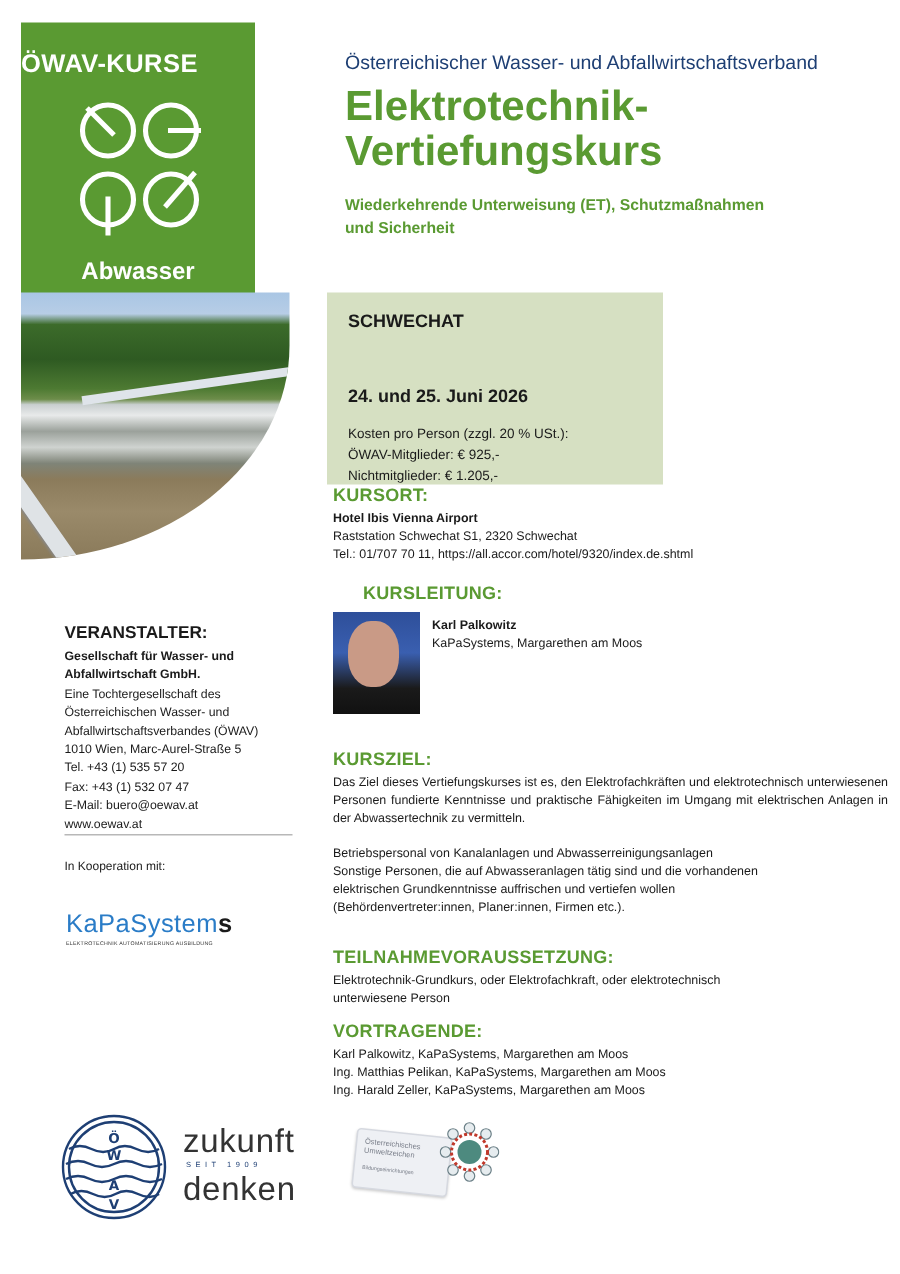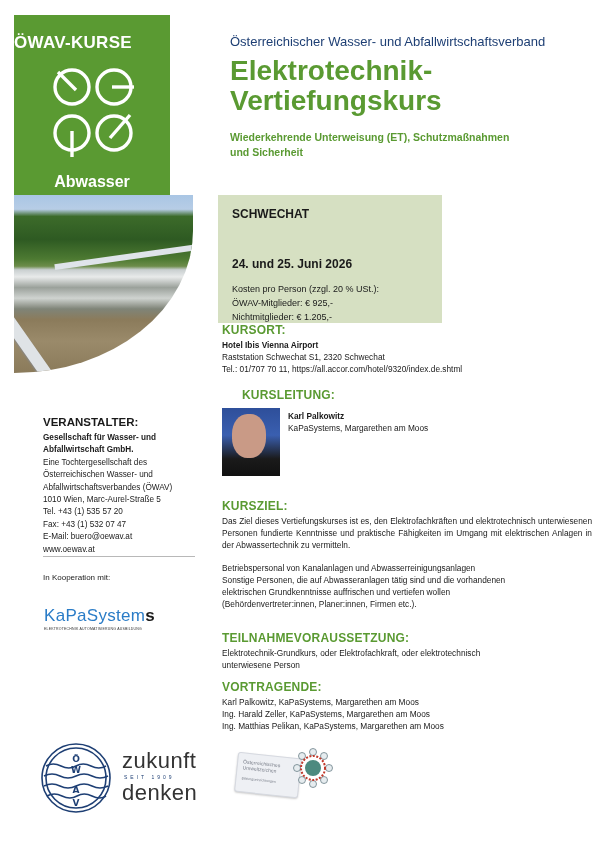--- a/index.html
+++ b/index.html
@@ -120,22 +120,22 @@
 </div>
 
 <div class="section" style="top:631px; width:285px;">
   <h3>TEILNAHMEVORAUSSETZUNG:</h3>
   <p>Elektrotechnik-Grundkurs, oder Elektrofachkraft, oder elektrotechnisch unterwiesene Person</p>
 </div>
 
 <div class="section" style="top:680px;">
   <h3>VORTRAGENDE:</h3>
   <p>Karl Palkowitz, KaPaSystems, Margarethen am Moos</p>
+  <p>Ing. Matthias Pelikan, KaPaSystems, Margarethen am Moos</p>
   <p>Ing. Harald Zeller, KaPaSystems, Margarethen am Moos</p>
-  <p>Ing. Matthias Pelikan, KaPaSystems, Margarethen am Moos</p>
 </div>
 
 <div class="left-col veranstalter" style="top:400px; left:43px;margin-top:16px;">
   <h3>VERANSTALTER:</h3>
   <p class="bold" style="font-weight:bold">Gesellschaft für Wasser- und</p>
   <p style="font-weight:bold">Abfallwirtschaft GmbH.</p>
   <p>Eine Tochtergesellschaft des</p>
   <p>Österreichischen Wasser- und</p>
   <p>Abfallwirtschaftsverbandes (ÖWAV)</p>
   <p>1010 Wien, Marc-Aurel-Straße 5</p>

